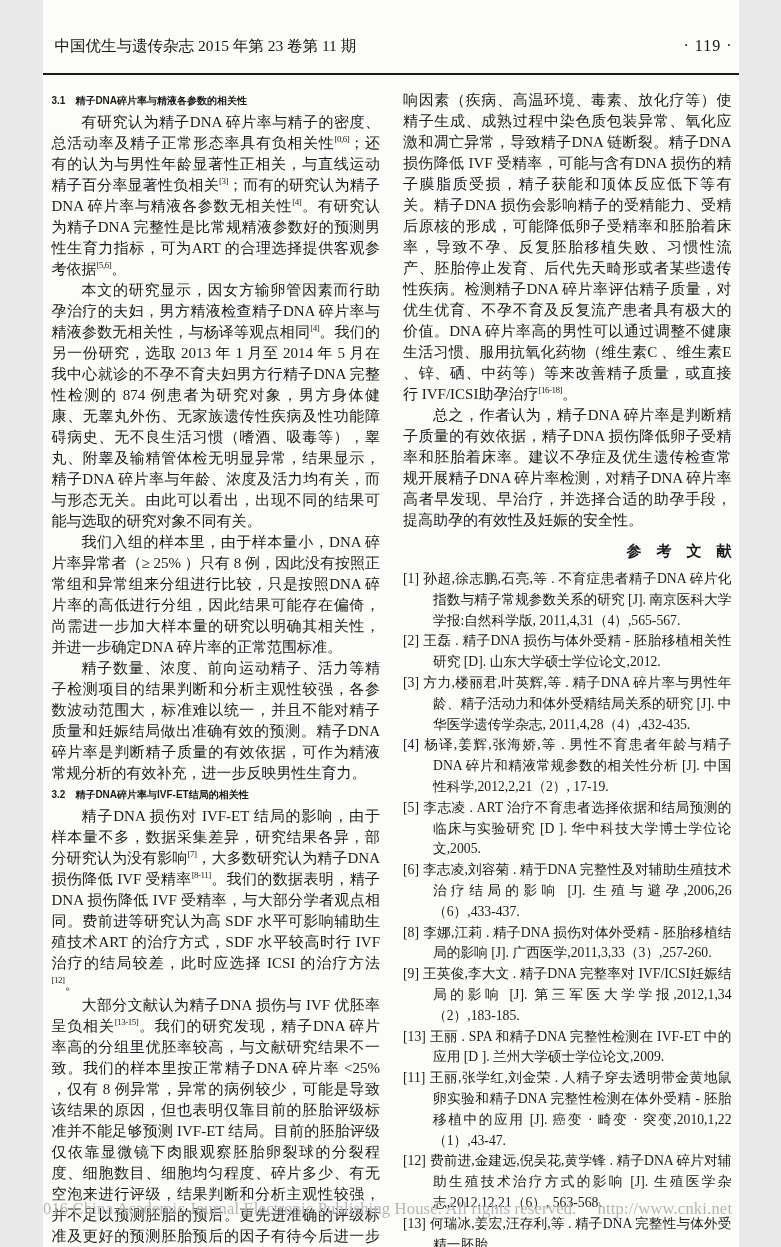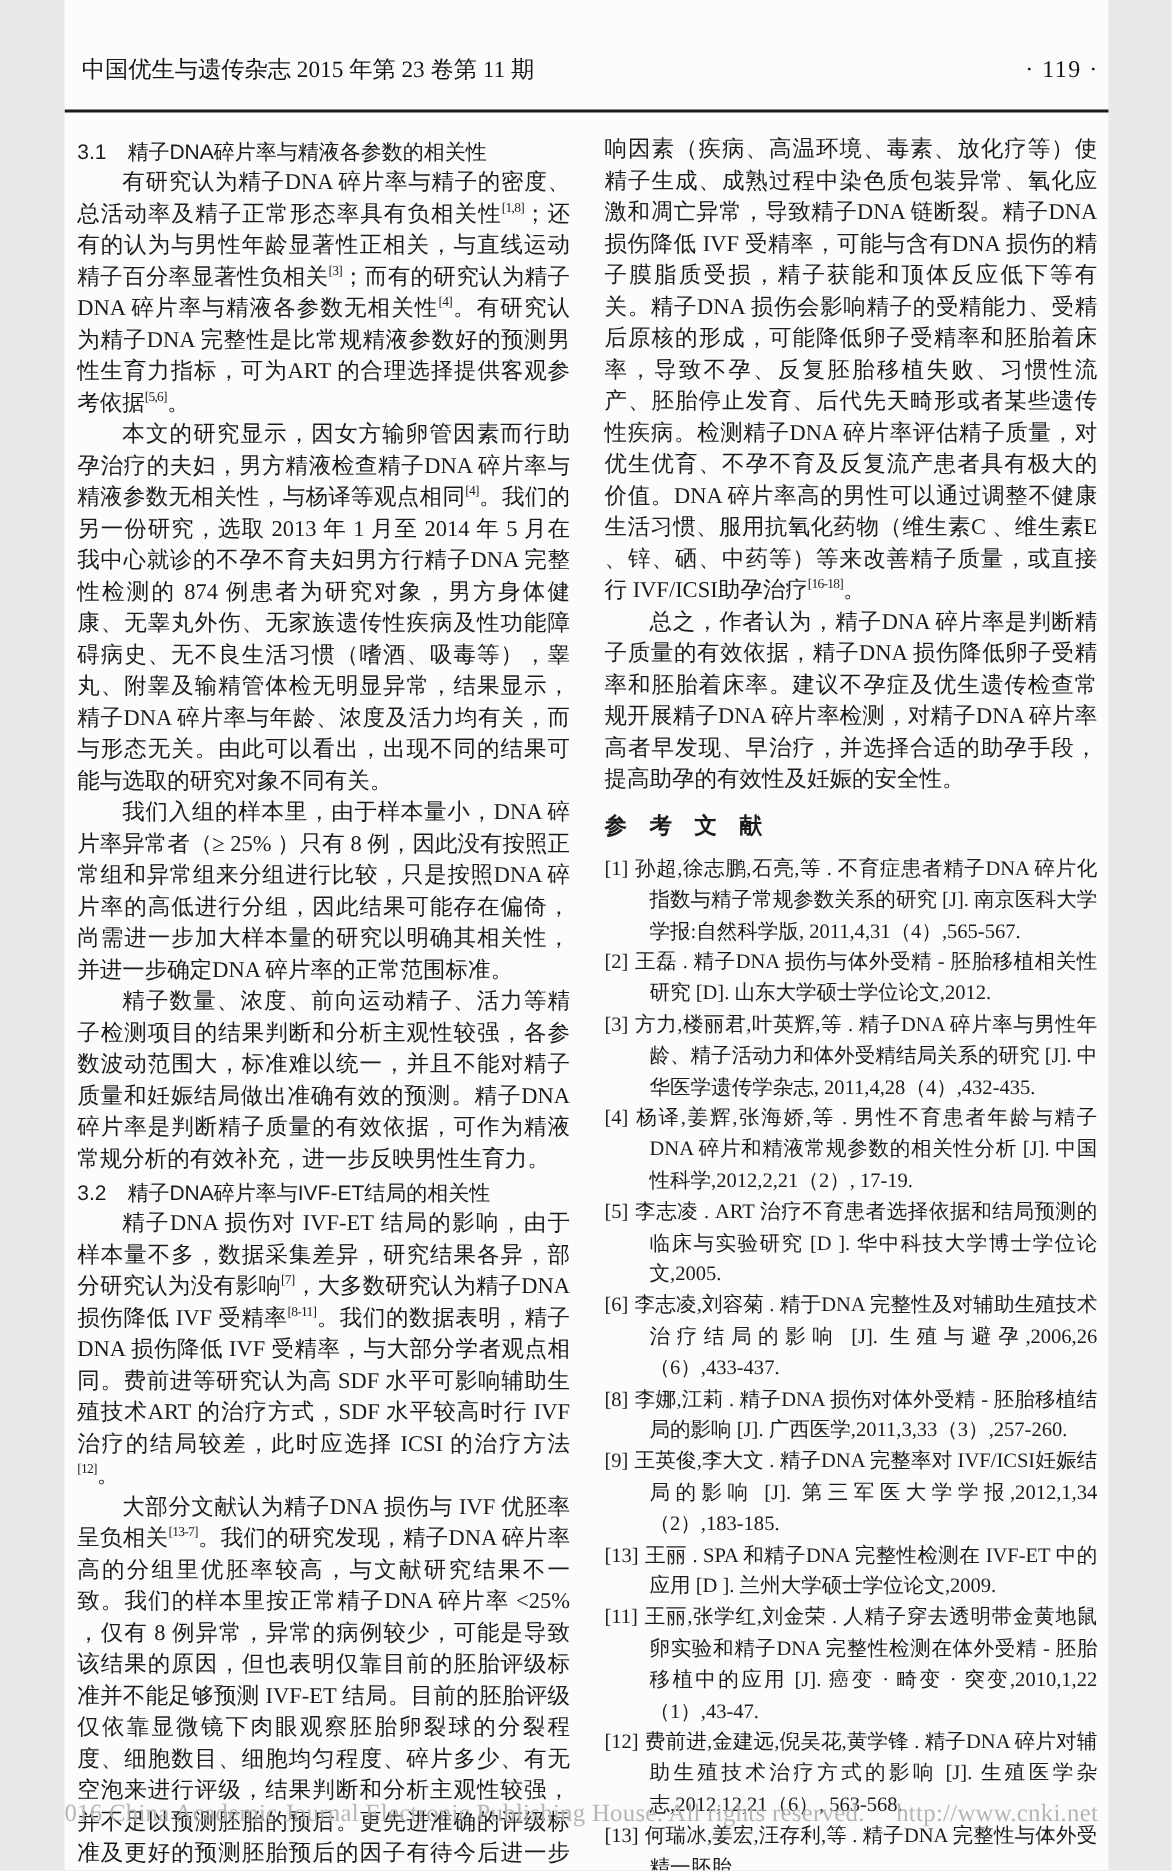--- a/index.html
+++ b/index.html
@@ -19,31 +19,31 @@
   .rule {
     position:absolute; top:73px; left:0; width:781px; height:2px;
     background:#1c1c1c;
   }
   .columns {
     position:absolute; top:90px; left:9px; right:7px;
     display:flex; gap:23px;
   }
   .col { flex:1; min-width:0; font-size:15px; line-height:21px; text-align:justify; }
   .heading {
-    font-weight:400;
+    font-weight:700;
     font-family:"Liberation Sans","DejaVu Sans",sans-serif;
-    font-size:14px; line-height:22px; text-align:left;
+    font-size:10px; line-height:22px; text-align:left;
   }
   .para { text-align:justify; }
   .para.indent { text-indent:2em; }
   sup.cite {
     font-size:9px; line-height:0; vertical-align:super; letter-spacing:-0.5px;
   }
   .refs-heading {
-    text-align:left; font-weight:700;
+    text-align:right; font-weight:700;
     font-family:"Liberation Sans","DejaVu Sans",sans-serif;
     font-size:15px; margin:9px 0 8px;
   }
   .ref {
     font-size:13.7px; line-height:20.8px;
     padding-left:30px; text-indent:-30px; text-align:justify;
   }
   .ref .ref-label { margin-right:4px; }
   .note { text-align:right; font-size:12px; margin-top:3px; }
   .footer {
@@ -60,27 +60,27 @@
   <div class="header">
     <span class="journal">中国优生与遗传杂志 2015 年第 23 卷第 11 期</span>
     <span class="pageno">· 119 ·</span>
   </div>
 
   <div class="rule"></div>
 
   <div class="columns">
     <div class="col">
         <div class="heading">3.1　精子DNA碎片率与精液各参数的相关性</div>
-        <p class="para indent">有研究认为精子DNA 碎片率与精子的密度、总活动率及精子正常形态率具有负相关性<sup class="cite">[1,8]</sup>；还有的认为与男性年龄显著性正相关，与直线运动精子百分率显著性负相关<sup class="cite">[3]</sup>；而有的研究认为精子DNA 碎片率与精液各参数无相关性<sup class="cite">[4]</sup>。有研究认为精子DNA 完整性是比常规精液参数好的预测男性生育力指标，可为ART 的合理选择提供客观参考依据<sup class="cite">[5,6]</sup>。</p>
+        <p class="para indent">有研究认为精子DNA 碎片率与精子的密度、总活动率及精子正常形态率具有负相关性<sup class="cite">[0,6]</sup>；还有的认为与男性年龄显著性正相关，与直线运动精子百分率显著性负相关<sup class="cite">[3]</sup>；而有的研究认为精子DNA 碎片率与精液各参数无相关性<sup class="cite">[4]</sup>。有研究认为精子DNA 完整性是比常规精液参数好的预测男性生育力指标，可为ART 的合理选择提供客观参考依据<sup class="cite">[5,6]</sup>。</p>
         <p class="para indent">本文的研究显示，因女方输卵管因素而行助孕治疗的夫妇，男方精液检查精子DNA 碎片率与精液参数无相关性，与杨译等观点相同<sup class="cite">[4]</sup>。我们的另一份研究，选取 2013 年 1 月至 2014 年 5 月在我中心就诊的不孕不育夫妇男方行精子DNA 完整性检测的 874 例患者为研究对象，男方身体健康、无睾丸外伤、无家族遗传性疾病及性功能障碍病史、无不良生活习惯（嗜酒、吸毒等），睾丸、附睾及输精管体检无明显异常，结果显示，精子DNA 碎片率与年龄、浓度及活力均有关，而与形态无关。由此可以看出，出现不同的结果可能与选取的研究对象不同有关。</p>
         <p class="para indent">我们入组的样本里，由于样本量小，DNA 碎片率异常者（≥ 25% ）只有 8 例，因此没有按照正常组和异常组来分组进行比较，只是按照DNA 碎片率的高低进行分组，因此结果可能存在偏倚，尚需进一步加大样本量的研究以明确其相关性，并进一步确定DNA 碎片率的正常范围标准。</p>
         <p class="para indent">精子数量、浓度、前向运动精子、活力等精子检测项目的结果判断和分析主观性较强，各参数波动范围大，标准难以统一，并且不能对精子质量和妊娠结局做出准确有效的预测。精子DNA 碎片率是判断精子质量的有效依据，可作为精液常规分析的有效补充，进一步反映男性生育力。</p>
         <div class="heading">3.2　精子DNA碎片率与IVF-ET结局的相关性</div>
         <p class="para indent">精子DNA 损伤对 IVF-ET 结局的影响，由于样本量不多，数据采集差异，研究结果各异，部分研究认为没有影响<sup class="cite">[7]</sup>，大多数研究认为精子DNA 损伤降低 IVF 受精率<sup class="cite">[8-11]</sup>。我们的数据表明，精子DNA 损伤降低 IVF 受精率，与大部分学者观点相同。费前进等研究认为高 SDF 水平可影响辅助生殖技术ART 的治疗方式，SDF 水平较高时行 IVF 治疗的结局较差，此时应选择 ICSI 的治疗方法<sup class="cite">[12]</sup>。</p>
-        <p class="para indent">大部分文献认为精子DNA 损伤与 IVF 优胚率呈负相关<sup class="cite">[13-7]</sup>。我们的研究发现，精子DNA 碎片率高的分组里优胚率较高，与文献研究结果不一致。我们的样本里按正常精子DNA 碎片率 &lt;25% ，仅有 8 例异常，异常的病例较少，可能是导致该结果的原因，但也表明仅靠目前的胚胎评级标准并不能足够预测 IVF-ET 结局。目前的胚胎评级仅依靠显微镜下肉眼观察胚胎卵裂球的分裂程度、细胞数目、细胞均匀程度、碎片多少、有无空泡来进行评级，结果判断和分析主观性较强，并不足以预测胚胎的预后。更先进准确的评级标准及更好的预测胚胎预后的因子有待今后进一步研究。</p>
+        <p class="para indent">大部分文献认为精子DNA 损伤与 IVF 优胚率呈负相关<sup class="cite">[13-15]</sup>。我们的研究发现，精子DNA 碎片率高的分组里优胚率较高，与文献研究结果不一致。我们的样本里按正常精子DNA 碎片率 &lt;25% ，仅有 8 例异常，异常的病例较少，可能是导致该结果的原因，但也表明仅靠目前的胚胎评级标准并不能足够预测 IVF-ET 结局。目前的胚胎评级仅依靠显微镜下肉眼观察胚胎卵裂球的分裂程度、细胞数目、细胞均匀程度、碎片多少、有无空泡来进行评级，结果判断和分析主观性较强，并不足以预测胚胎的预后。更先进准确的评级标准及更好的预测胚胎预后的因子有待今后进一步研究。</p>
         <p class="para indent">本文的结果中，虽然精子DNA 碎片率高的分组里优胚率较高，精子活动力和体外受精结局关系的研究，似乎表明DNA 损伤还是影响了胚胎种植。</p>
         <p class="para indent">人类精子DNA 携带父系遗传物质，与卵子结合后使后代保留父系的一半遗传信息。由于一些先天和后天的影</p>
       </div>
     <div class="col">
         <p class="para">响因素（疾病、高温环境、毒素、放化疗等）使精子生成、成熟过程中染色质包装异常、氧化应激和凋亡异常，导致精子DNA 链断裂。精子DNA 损伤降低 IVF 受精率，可能与含有DNA 损伤的精子膜脂质受损，精子获能和顶体反应低下等有关。精子DNA 损伤会影响精子的受精能力、受精后原核的形成，可能降低卵子受精率和胚胎着床率，导致不孕、反复胚胎移植失败、习惯性流产、胚胎停止发育、后代先天畸形或者某些遗传性疾病。检测精子DNA 碎片率评估精子质量，对优生优育、不孕不育及反复流产患者具有极大的价值。DNA 碎片率高的男性可以通过调整不健康生活习惯、服用抗氧化药物（维生素C 、维生素E 、锌、硒、中药等）等来改善精子质量，或直接行 IVF/ICSI助孕治疗<sup class="cite">[16-18]</sup>。</p>
         <p class="para indent">总之，作者认为，精子DNA 碎片率是判断精子质量的有效依据，精子DNA 损伤降低卵子受精率和胚胎着床率。建议不孕症及优生遗传检查常规开展精子DNA 碎片率检测，对精子DNA 碎片率高者早发现、早治疗，并选择合适的助孕手段，提高助孕的有效性及妊娠的安全性。</p>
         <div class="refs-heading">参　考　文　献</div>
         <div class="ref"><span class="ref-label">[1]</span>孙超,徐志鹏,石亮,等 . 不育症患者精子DNA 碎片化指数与精子常规参数关系的研究 [J]. 南京医科大学学报:自然科学版, 2011,4,31（4）,565-567.</div>
         <div class="ref"><span class="ref-label">[2]</span>王磊 . 精子DNA 损伤与体外受精 - 胚胎移植相关性研究 [D]. 山东大学硕士学位论文,2012.</div>
         <div class="ref"><span class="ref-label">[3]</span>方力,楼丽君,叶英辉,等 . 精子DNA 碎片率与男性年龄、精子活动力和体外受精结局关系的研究 [J]. 中华医学遗传学杂志, 2011,4,28（4）,432-435.</div>

